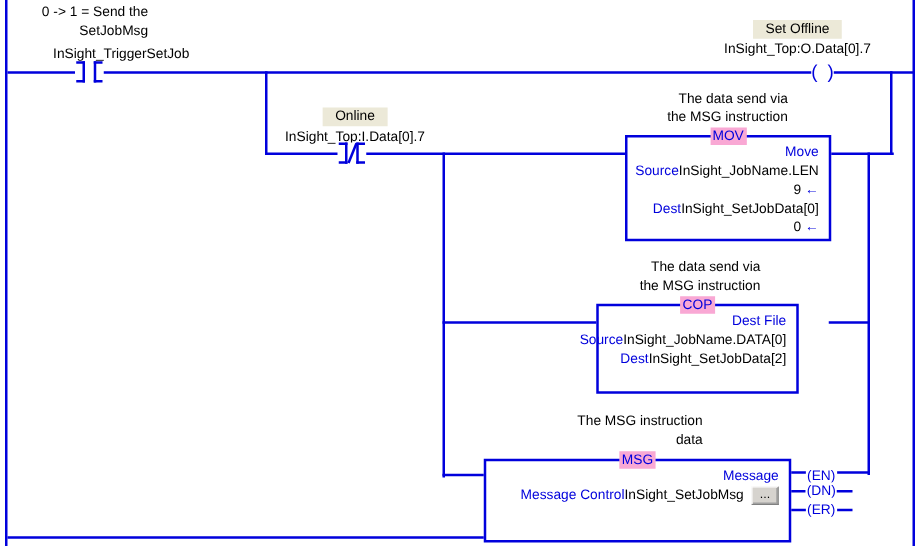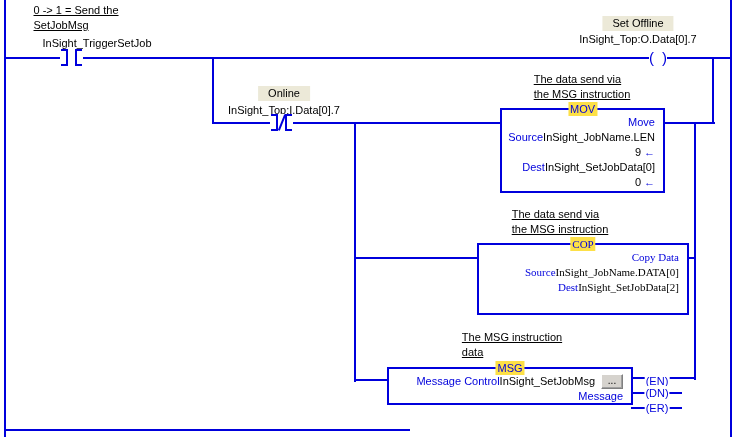--- a/index.html
+++ b/index.html
@@ -6,36 +6,36 @@
     --wire:#0000DC; --label_bg:#ECE9D8; --ink:#000000; --button_face:#D6D3CE;
   }
   html,body{margin:0;padding:0;background:#fff;}
   #ladder{
     position:relative; width:739px; height:437px; background:#fff;
     font-family:"Liberation Sans", sans-serif; font-size:11px; color:var(--ink);
     overflow:hidden;
   }
   .hw{position:absolute;height:2px;background:var(--wire);}
   .vw{position:absolute;width:2px;background:var(--wire);}
-  .comment{position:absolute;transform:translateX(-50%);text-align:left;line-height:15px;color:var(--ink);white-space:nowrap;text-decoration:underline;}
+  .comment{position:absolute;transform:translateX(-50%);text-align:right;line-height:15px;color:var(--ink);white-space:nowrap;}
   .tag{position:absolute;transform:translateX(-50%);text-align:center;line-height:13px;color:var(--ink);white-space:nowrap;}
   .desc{position:absolute;transform:translateX(-50%);background:var(--label_bg);color:var(--ink);
         text-align:left;line-height:15px;padding:0 10px;white-space:nowrap;}
   .contact{position:absolute;display:flex;align-items:center;background:#fff;padding:0 1px;}
   .bkt-l{width:5px;height:13px;border:2px solid var(--wire);border-left:none;}
   .bkt-r{width:5px;height:13px;border:2px solid var(--wire);border-right:none;}
   .cgap{width:7px;height:17px;position:relative;}
   .slash{position:absolute;left:3px;top:0px;width:2px;height:17px;background:var(--wire);transform:rotate(22deg);}
   .coil{position:absolute;display:flex;align-items:center;background:#fff;color:var(--wire);
         font-size:15px;line-height:17px;font-family:"Liberation Sans",sans-serif;}
   .coil span{display:block;}
   .coil .gap{width:8px;}
   .ibox{position:absolute;border:2px solid var(--wire);background:#fff;box-sizing:border-box;}
   .ibox .title{position:absolute;top:-8px;left:50%;transform:translateX(-50%);
-        background:#fde047;color:var(--wire);padding:0 2px;line-height:14px;}
+        background:#f9a8d4;color:var(--wire);padding:0 2px;line-height:14px;}
   .ibox .rows{padding:5px 8px 0 8px;}
   .irow{display:flex;justify-content:flex-end;align-items:center;line-height:15px;height:15px;white-space:nowrap;}
   .irow .lab{color:var(--wire);}
   .irow .val{color:var(--ink);text-align:right;}
   .irow.live{justify-content:flex-end;}
   .arr{color:var(--wire);margin-left:3px;}
   .outsym{position:absolute;transform:translateX(-50%);background:#fff;color:var(--wire);
         line-height:14px;padding:0 1px;white-space:nowrap;}
   .btn{display:inline-block;box-sizing:border-box;width:22px;height:15px;margin-left:6px;
        background:var(--button_face);border:1px solid #808080;border-top-color:#fff;border-left-color:#fff;
@@ -119,51 +119,51 @@
         <span class="val">0</span>
         <span class="arr">←</span>
       </div>
     </div>
   </div>
 
   <div class="comment" style="left:560px;top:207px;">
     <div>The data send via</div>
     <div>the MSG instruction</div>
   </div>
-  <div class="ibox" style="left:477px;top:243px;width:212px;height:72px;font-family:Liberation Serif, serif;">
+  <div class="ibox" style="left:477px;top:243px;width:162px;height:72px;">
     <span class="title">COP</span>
     <div class="rows">
       <div class="irow">
-          <span class="lab">Copy Data</span>
+          <span class="lab">Dest File</span>
         </div>
       <div class="irow">
         <span class="lab">Source</span>
         <span class="val">InSight_JobName.DATA[0]</span>
       </div>
       <div class="irow">
         <span class="lab">Dest</span>
         <span class="val">InSight_SetJobData[2]</span>
       </div>
     </div>
   </div>
 
   <div class="comment" style="left:512px;top:330px;">
     <div>The MSG instruction</div>
     <div>data</div>
   </div>
-  <div class="ibox" style="left:387px;top:367px;width:246px;height:38px;">
+  <div class="ibox" style="left:387px;top:367px;width:246px;height:67px;">
     <span class="title">MSG</span>
     <div class="rows">
+      <div class="irow">
+          <span class="lab">Message</span>
+        </div>
       <div class="irow">
         <span class="lab">Message Control</span>
         <span class="val">InSight_SetJobMsg</span>
         <span class="btn">...</span>
       </div>
-      <div class="irow">
-          <span class="lab">Message</span>
-        </div>
     </div>
   </div>
   <div class="outsym" style="left:657px;top:374px;">(EN)</div>
   <div class="outsym" style="left:657px;top:386px;">(DN)</div>
   <div class="outsym" style="left:657px;top:401px;">(ER)</div>
 
 </div>
 
 </body></html>

